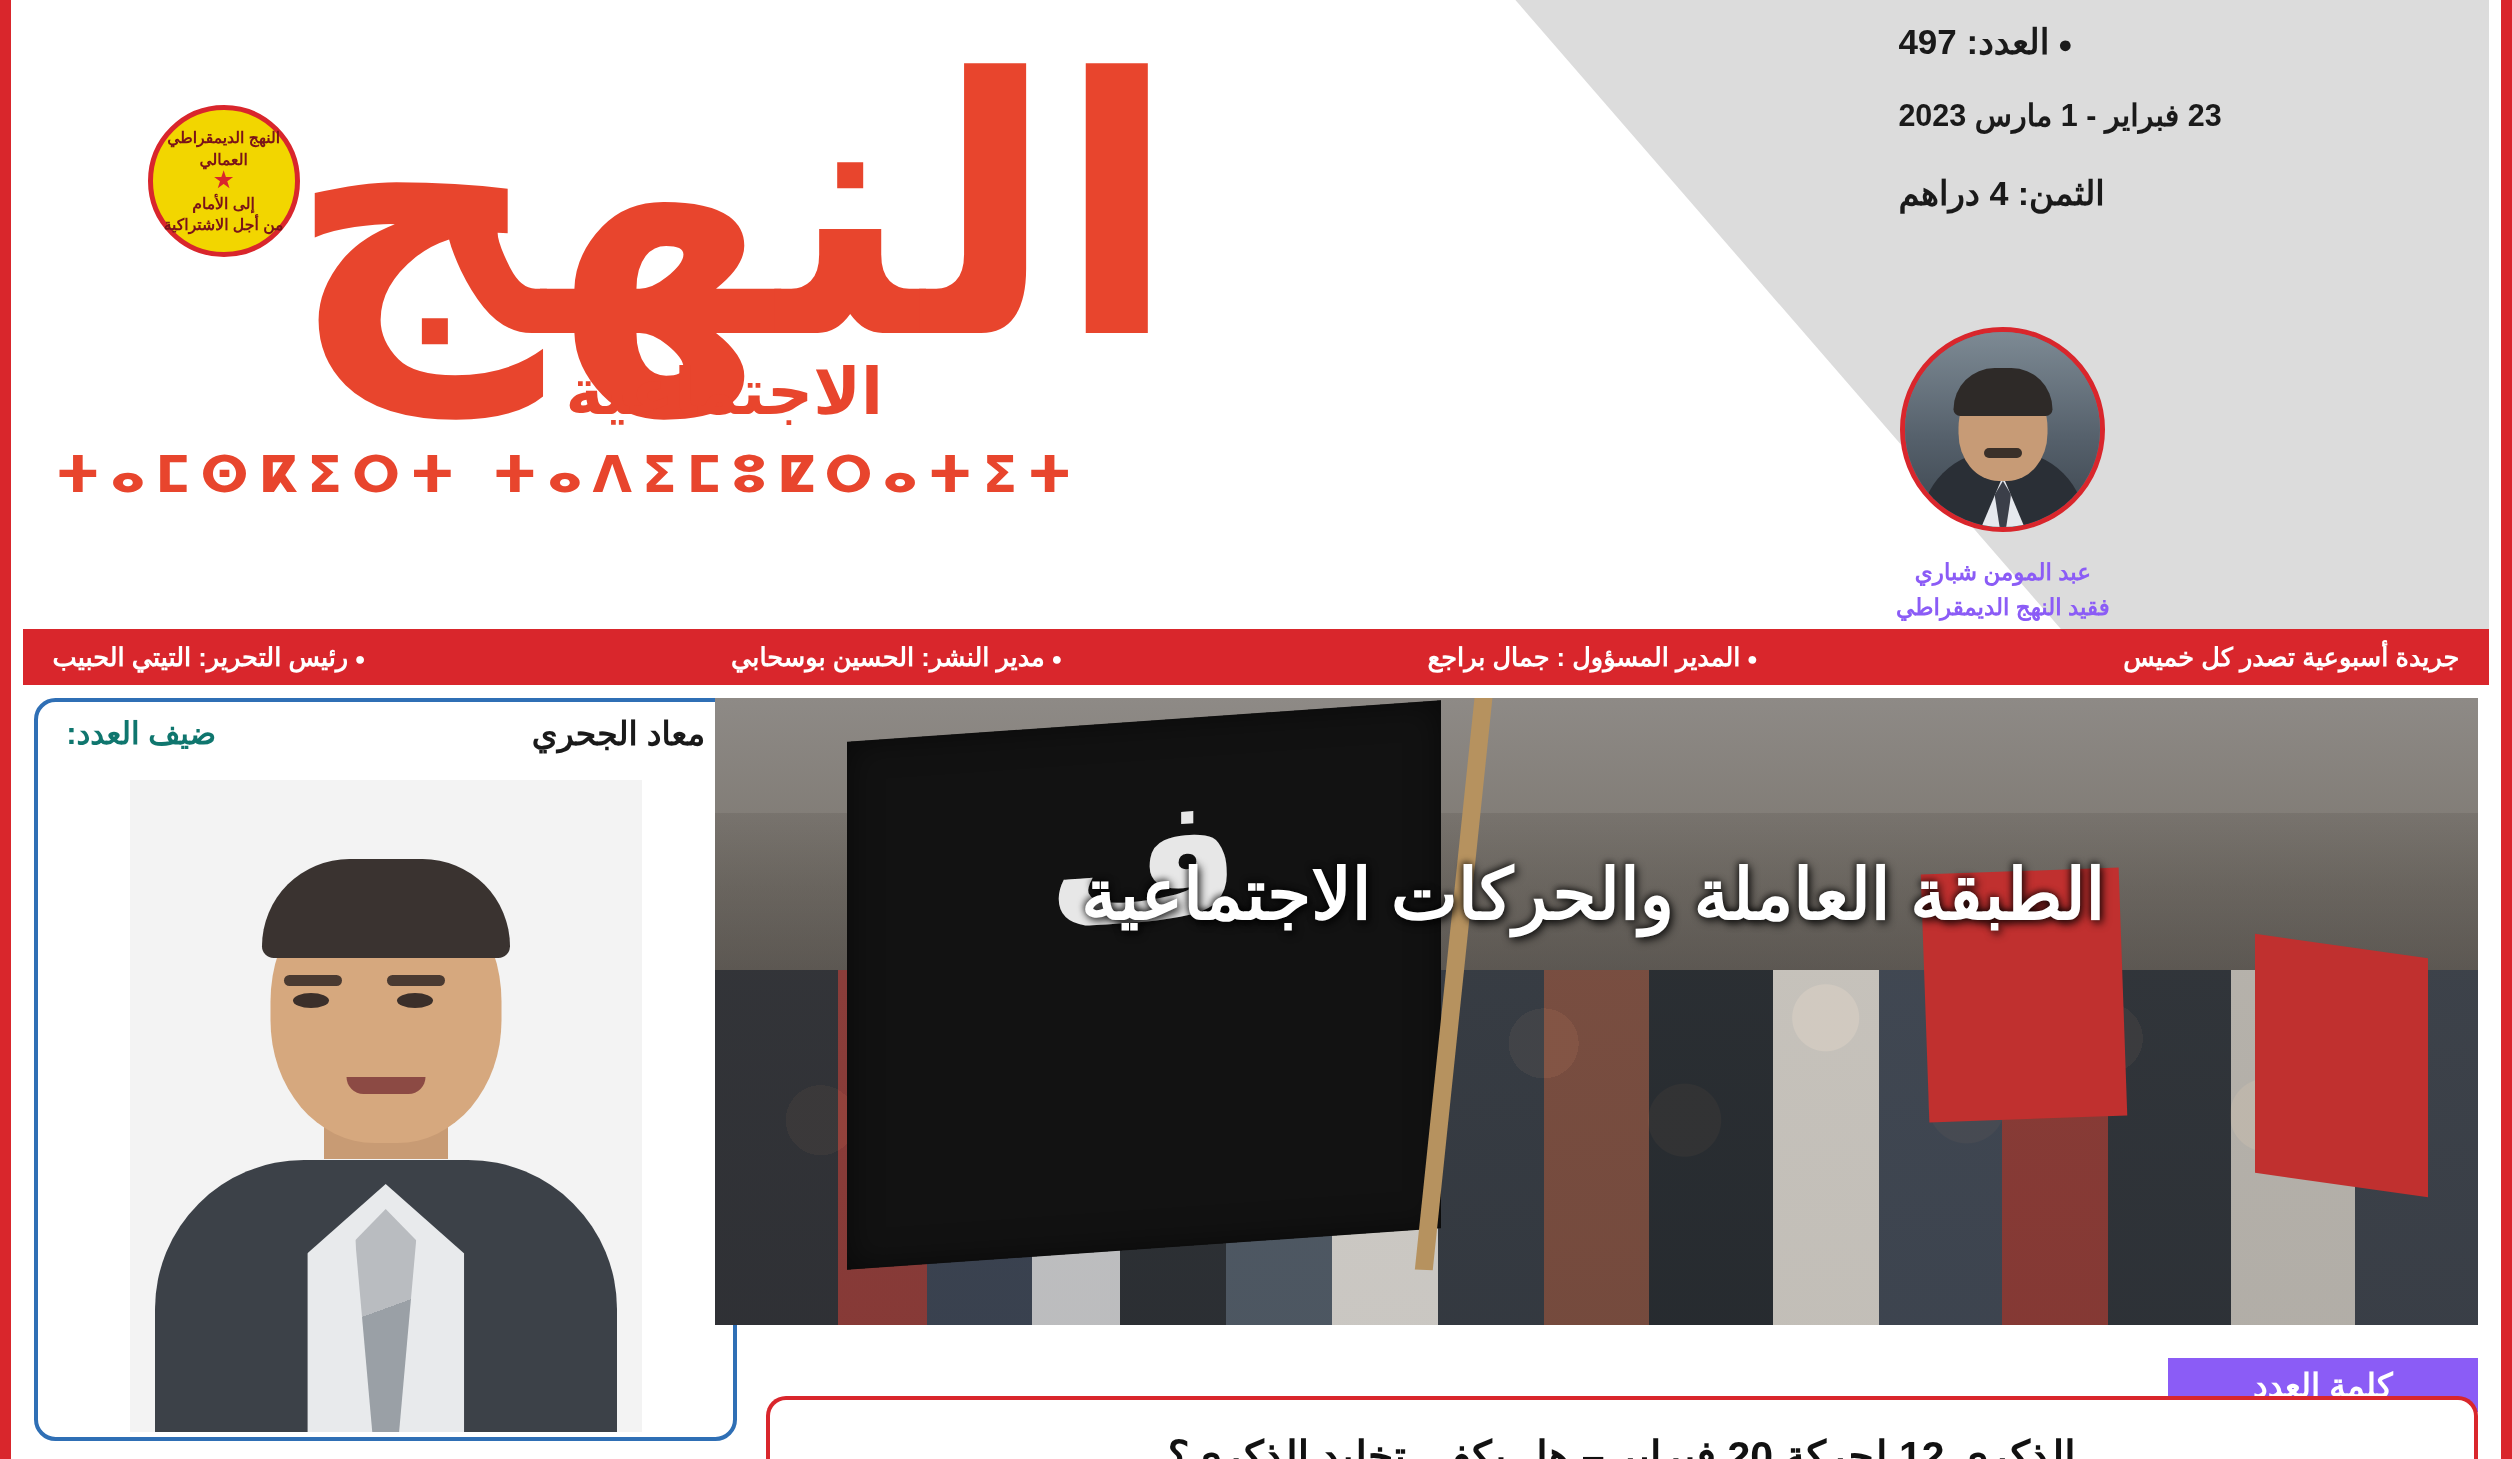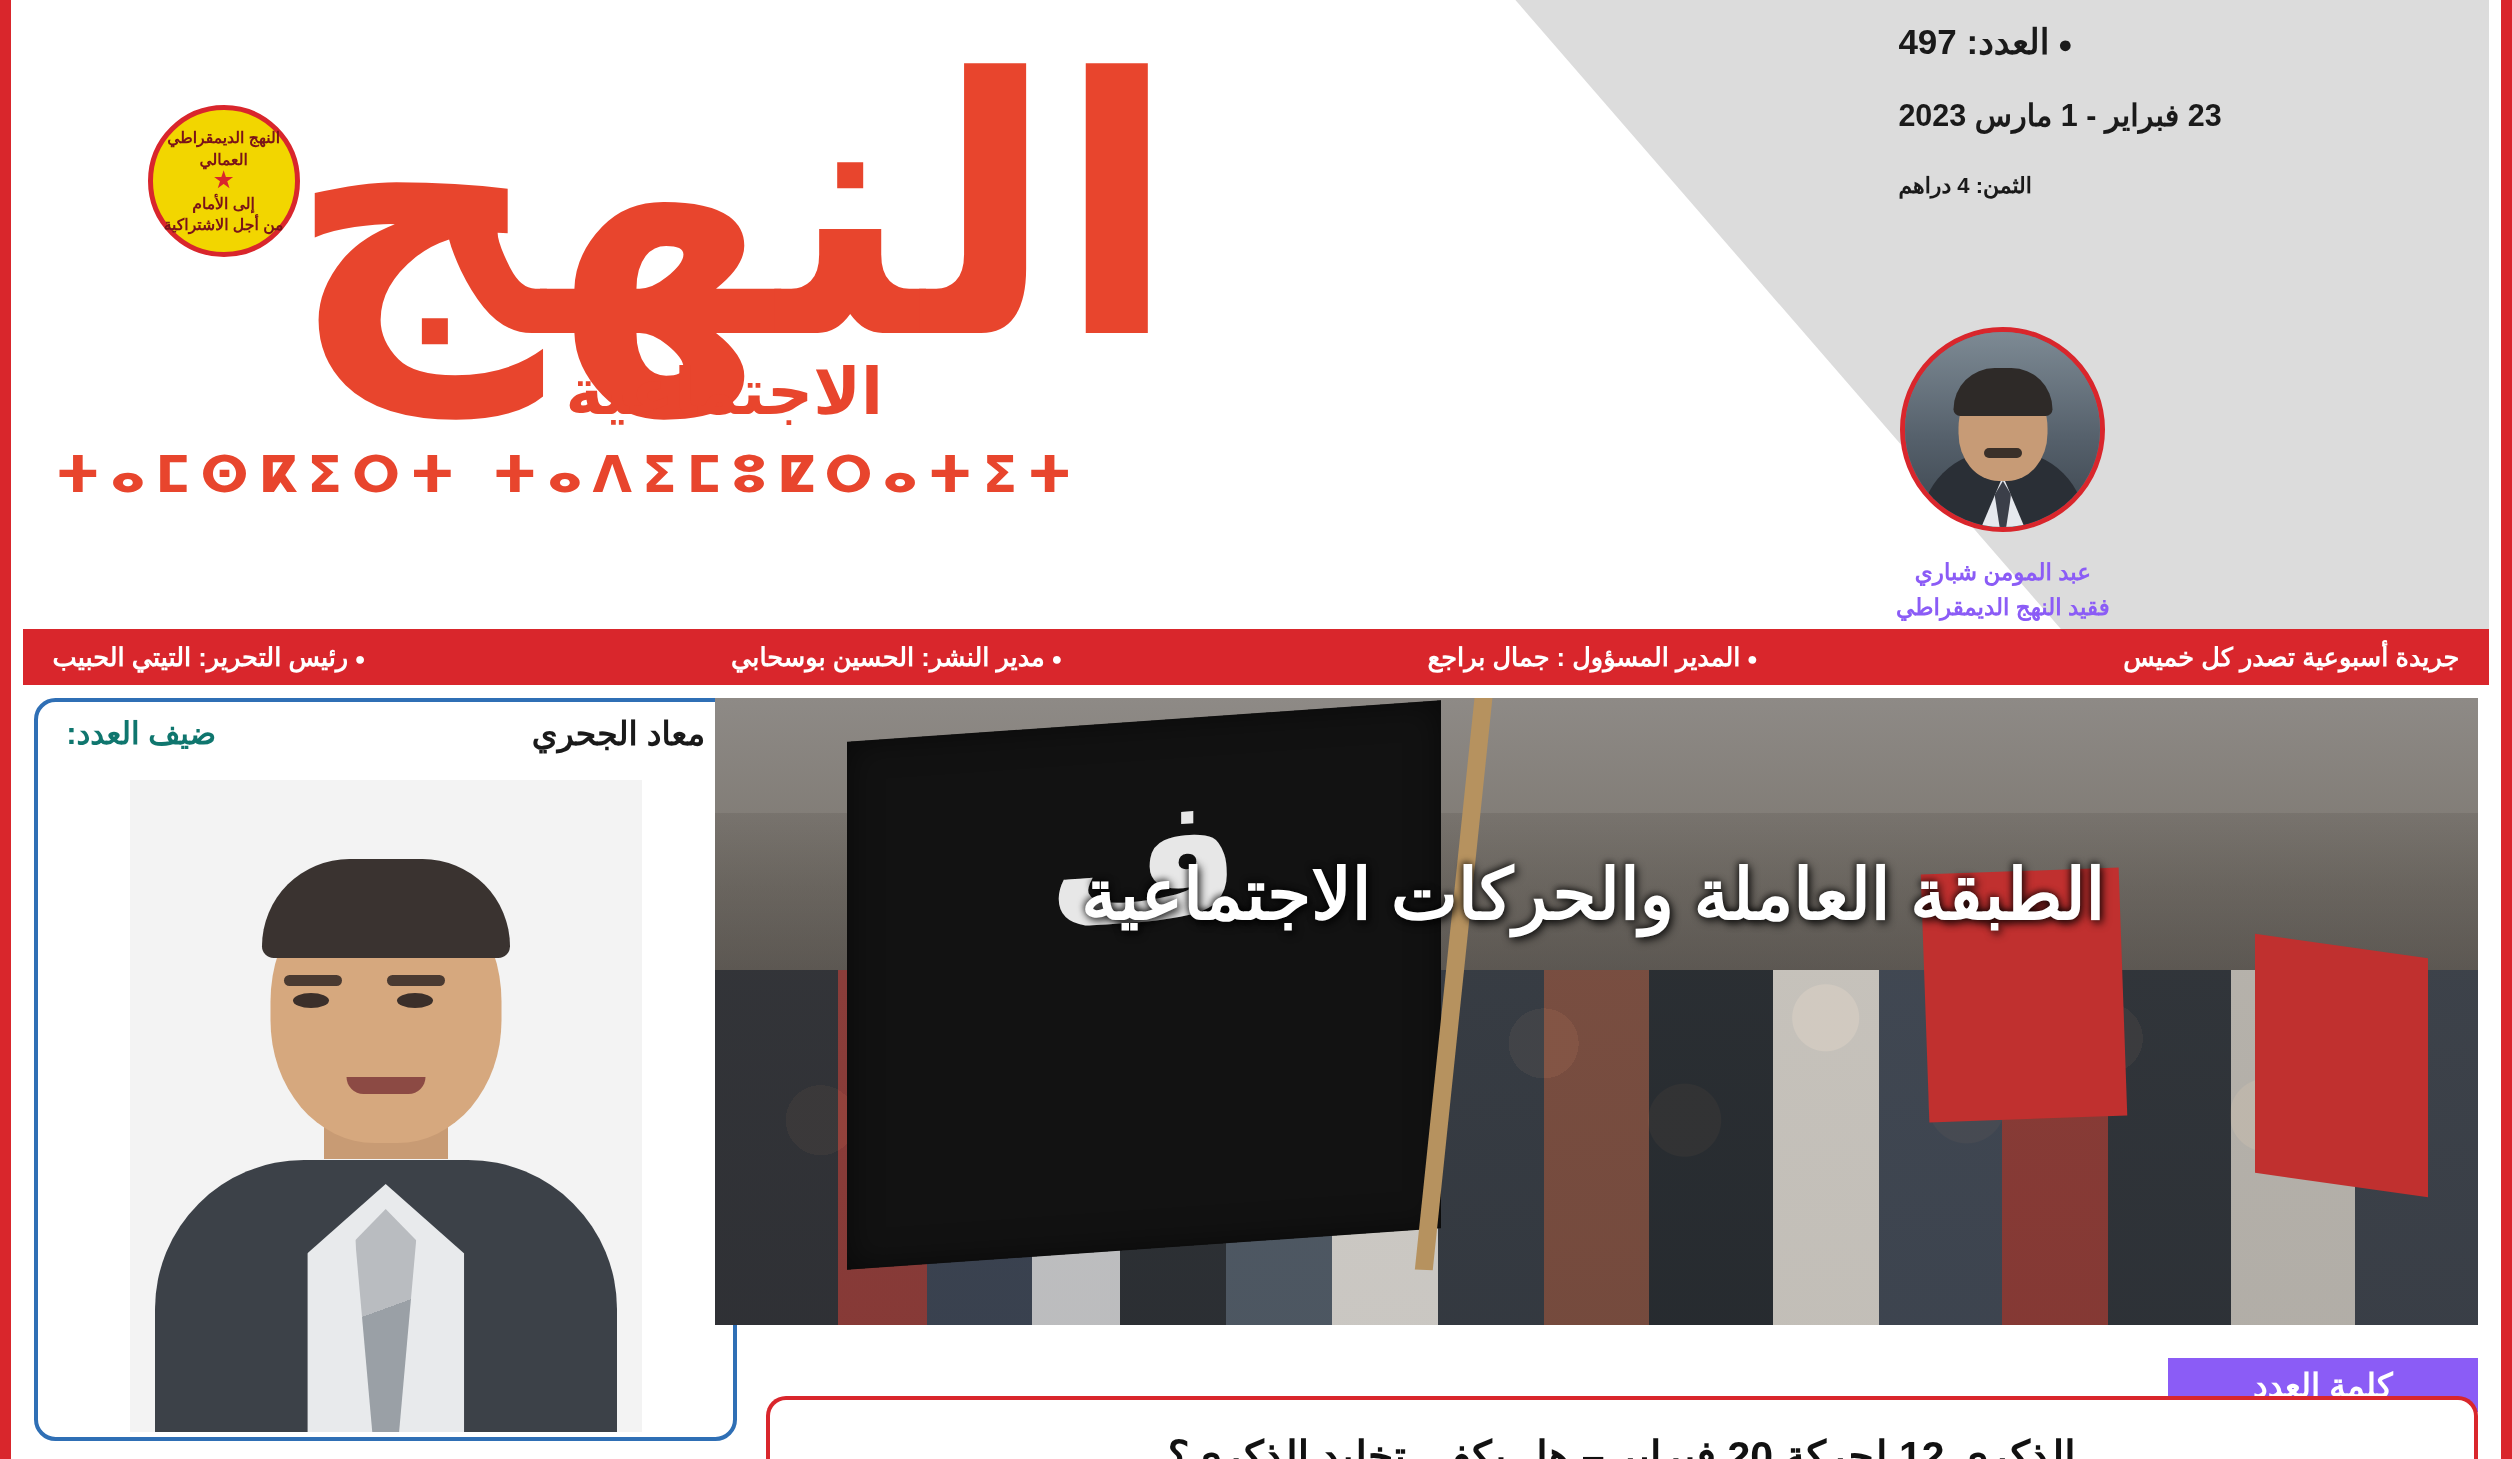--- a/index.html
+++ b/index.html
@@ -76,21 +76,21 @@
   }
   .issue-date {
     font-weight: bold;
     font-size: 30.5px;
     color: #1a1a1a;
     margin-bottom: 40px;
     white-space: nowrap;
   }
   .issue-price {
     font-weight: bold;
-    font-size: 22px;
+    font-size: 34px;
     color: #1a1a1a;
     white-space: nowrap;
     margin-top: 9px;
   }
 
   
   .memorial {
     position: absolute;
     top: 327px;
     right: 272px;

